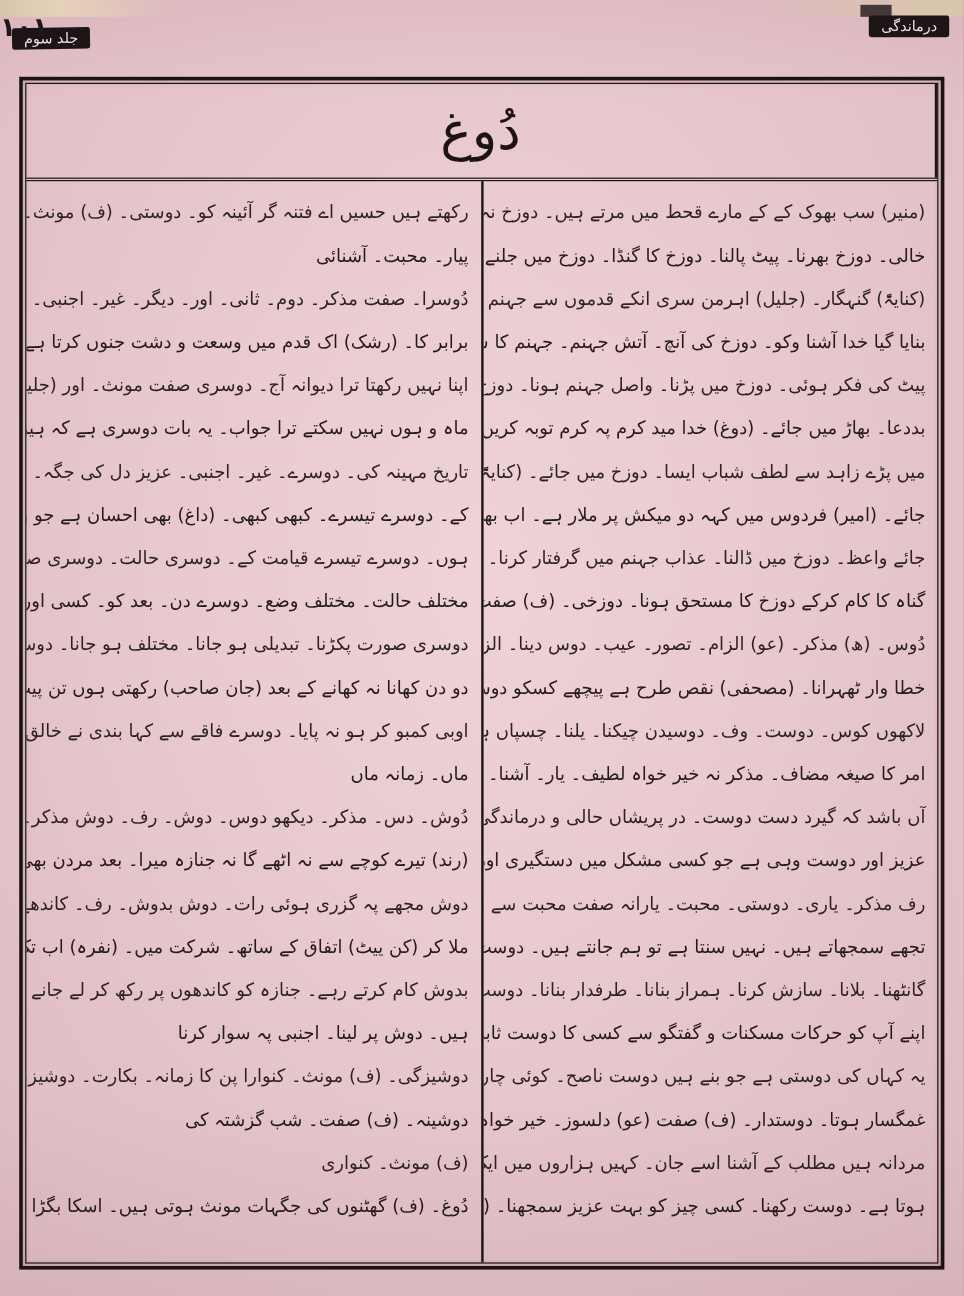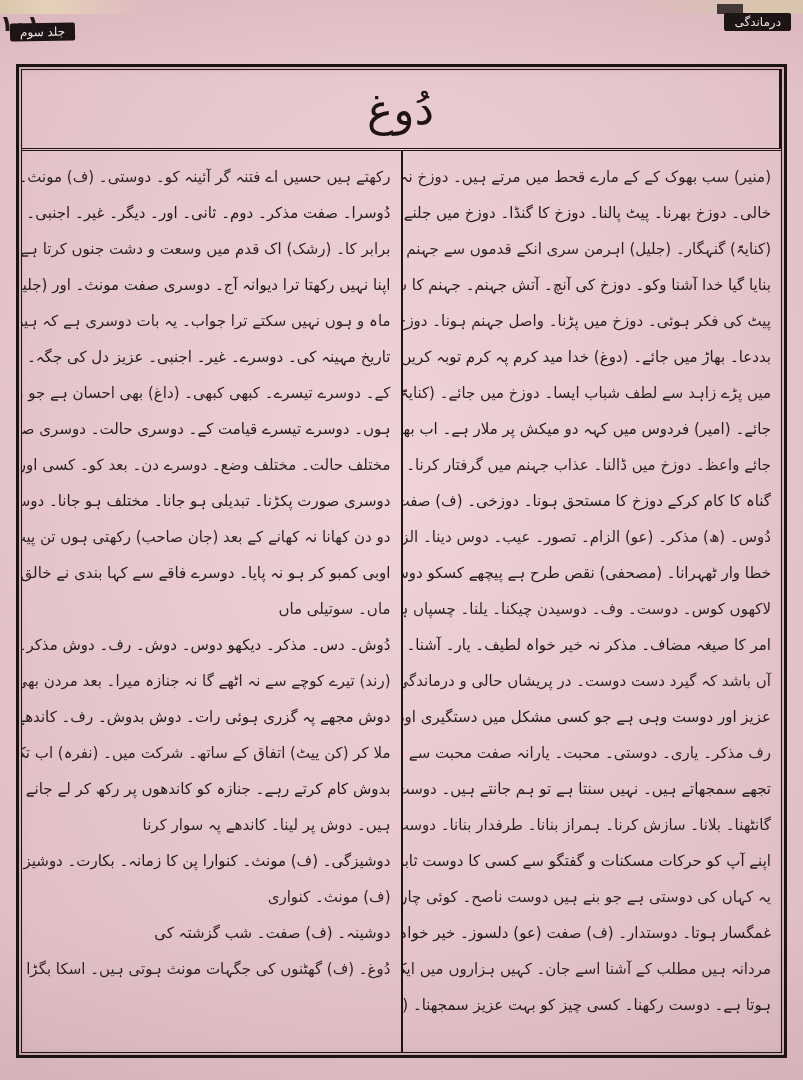--- a/index.html
+++ b/index.html
@@ -116,41 +116,42 @@
             <div class="line">گانٹھنا۔ بلانا۔ سازش کرنا۔ ہمراز بنانا۔ طرفدار بنانا۔ دوست بننا</div>
             <div class="line">اپنے آپ کو حرکات مسکنات و گفتگو سے کسی کا دوست ثابت کرنا۔ (غالب)</div>
             <div class="line">یہ کہاں کی دوستی ہے جو بنے ہیں دوست ناصح۔ کوئی چارہ ساز ہوتا کوئی</div>
             <div class="line">غمگسار ہوتا۔ دوستدار۔ (ف) صفت (عو) دلسوز۔ خیر خواہ۔ ہمراز سے</div>
             <div class="line">مردانہ ہیں مطلب کے آشنا اسے جان۔ کہیں ہزاروں میں ایک دوستدار</div>
             <div class="line">ہوتا ہے۔ دوست رکھنا۔ کسی چیز کو بہت عزیز سمجھنا۔ (ماسخ) دوست</div>
           </div>
         <div class="divider"></div>
         <div class="col">
             <div class="line">رکھتے ہیں حسیں اے فتنہ گر آئینہ کو۔ دوستی۔ (ف) مونث۔ یارانہ۔ دوستانہ</div>
+            <div class="line">پیار۔ محبت۔ آشنائی</div>
             <div class="line">دُوسرا۔ صفت مذکر۔ دوم۔ ثانی۔ اور۔ دیگر۔ غیر۔ اجنبی۔ مقابل</div>
             <div class="line">برابر کا۔ (رشک) اک قدم میں وسعت و دشت جنوں کرتا ہے طے۔ دوسرا</div>
             <div class="line">اپنا نہیں رکھتا ترا دیوانہ آج۔ دوسری صفت مونث۔ اور (جلیل) خورشید</div>
             <div class="line">ماہ و ہوں نہیں سکتے ترا جواب۔ یہ بات دوسری ہے کہ ہیں آسمان پر۔ دوسری</div>
             <div class="line">تاریخ مہینہ کی۔ دوسرے۔ غیر۔ اجنبی۔ عزیز دل کی جگہ۔ برخلاف سابق</div>
             <div class="line">کے۔ دوسرے تیسرے۔ کبھی کبھی۔ (داغ) بھی احسان ہے جو وعدے</div>
             <div class="line">ہوں۔ دوسرے تیسرے قیامت کے۔ دوسری حالت۔ دوسری صورت</div>
             <div class="line">مختلف حالت۔ مختلف وضع۔ دوسرے دن۔ بعد کو۔ کسی اور دن</div>
             <div class="line">دوسری صورت پکڑنا۔ تبدیلی ہو جانا۔ مختلف ہو جانا۔ دوسرے فاقے</div>
             <div class="line">دو دن کھانا نہ کھانے کے بعد (جان صاحب) رکھتی ہوں تن پیٹ۔ میں بھی</div>
             <div class="line">اوبی کمبو کر ہو نہ پایا۔ دوسرے فاقے سے کہا بندی نے خالق ہے گواہ۔ دوسری</div>
-            <div class="line">ماں۔ سوتیلی ماں</div>
+            <div class="line">ماں۔ زمانہ ماں</div>
             <div class="line">دُوش۔ دس۔ مذکر۔ دیکھو دوس۔ دوش۔ رف۔ دوش مذکر۔ کندھا۔ مونڈھا</div>
             <div class="line">(رند) تیرے کوچے سے نہ اٹھے گا نہ جنازہ میرا۔ بعد مردن بھی وہ یا تو نے اگر</div>
             <div class="line">دوش مجھے پہ گزری ہوئی رات۔ دوش بدوش۔ رف۔ کاندھے سے کاندھا</div>
             <div class="line">ملا کر (کن ییٹ) اتفاق کے ساتھ۔ شرکت میں۔ (نفرہ) اب تک یہ دونوں دوش</div>
             <div class="line">بدوش کام کرتے رہے۔ جنازہ کو کاندھوں پر رکھ کر لے جانے کے لیے بھی کہتے</div>
-            <div class="line">ہیں۔ دوش پر لینا۔ کاندھے پہ سوار کرنا</div>
+            <div class="line">ہیں۔ دوش پر لینا۔ اجنبی پہ سوار کرنا</div>
             <div class="line">دوشیزگی۔ (ف) مونث۔ کنوارا پن کا زمانہ۔ بکارت۔ دوشیزہ</div>
+            <div class="line">دوشینہ۔ (ف) صفت۔ شب گزشتہ کی</div>
             <div class="line">(ف) مونث۔ کنواری</div>
-            <div class="line">دوشینہ۔ (ف) صفت۔ شب گزشتہ کی</div>
             <div class="line">دُوغ۔ (ف) گھٹنوں کی جگہات مونث ہوتی ہیں۔ اسکا بگڑا ہوا دودھ</div>
           </div>
       </div>
 
     </div>
   </div>
 
 </div>
 
 </body></html>

